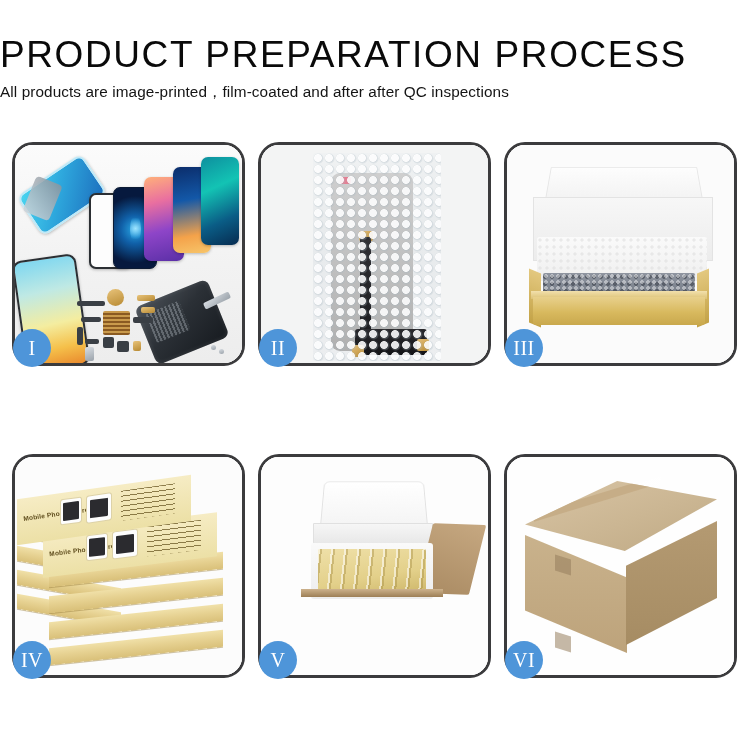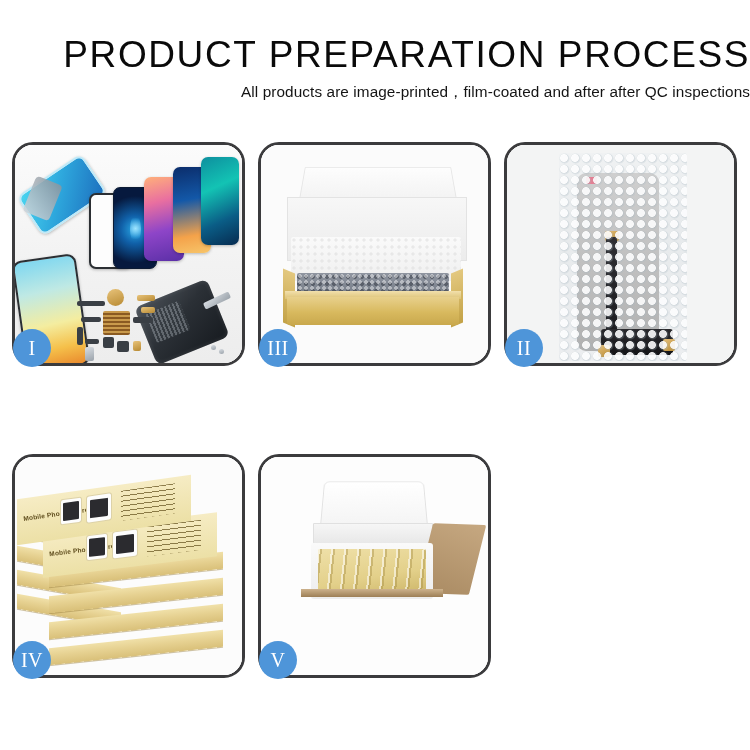--- a/index.html
+++ b/index.html
@@ -20,21 +20,21 @@
     height: 750px;
     background: #ffffff;
   }
 
   
   .header {
     position: absolute;
     left: 0;
     top: 34px;
     width: 750px;
-    text-align: right;
+    text-align: left;
   }
   .title {
     font-family: "Liberation Sans", sans-serif;
     font-size: 37px;
     font-weight: 400;
     letter-spacing: 1.6px;
     color: #0a0a0a;
     line-height: 1.12;
     white-space: nowrap;
   }
@@ -495,57 +495,57 @@
           <div class="part silver round" style="left:204px;top:204px;width:5px;height:5px;"></div>
           <div class="part silver" style="left:188px;top:152px;width:28px;height:7px;transform:rotate(-25deg);"></div>
         </div>
       </div>
       <div class="badge">I</div>
     </div>
 
     <div class="panel">
       <div class="panel-inner">
         <div class="scene">
-          <div class="p3-bg"></div>
-          <div class="p3-lid"></div>
-          <div class="p3-lid-inner"></div>
-          <div class="p3-foamwhite"></div>
-          <div class="p3-boxleft"></div>
-          <div class="p3-boxright"></div>
-          <div class="p3-grayfoam"></div>
-          <div class="p3-rim"></div>
-          <div class="p3-boxfront"></div>
-        </div>
-      </div>
-      <div class="badge">III</div>
-    </div>
-
-    <div class="panel">
-      <div class="panel-inner">
-        <div class="scene">
           <div class="p2-bg"></div>
           <div class="p2-bag">
             <div class="p2-screen">
               <div class="p2-label"></div>
             </div>
             <div class="p2-conn" style="left:46px;top:78px;width:14px;height:10px;"></div>
             <div class="p2-white"></div>
             <div class="p2-flex"></div>
             <div class="p2-flex2"></div>
             <div class="p2-conn" style="left:39px;top:192px;width:12px;height:12px;"></div>
             <div class="p2-conn" style="left:104px;top:186px;width:12px;height:12px;"></div>
             <div class="bubbles"></div>
           </div>
         </div>
       </div>
       <div class="badge">II</div>
     </div>
 
     <div class="panel">
       <div class="panel-inner">
+        <div class="scene">
+          <div class="p3-bg"></div>
+          <div class="p3-lid"></div>
+          <div class="p3-lid-inner"></div>
+          <div class="p3-foamwhite"></div>
+          <div class="p3-boxleft"></div>
+          <div class="p3-boxright"></div>
+          <div class="p3-grayfoam"></div>
+          <div class="p3-rim"></div>
+          <div class="p3-boxfront"></div>
+        </div>
+      </div>
+      <div class="badge">III</div>
+    </div>
+
+    <div class="panel">
+      <div class="panel-inner">
         <div class="scene stack">
           <div class="p4-bg"></div>
 
           <div class="gbox" style="left:2px;top:74px;width:104px;height:15px;transform:skewY(10deg);"></div>
           <div class="gbox" style="left:2px;top:98px;width:104px;height:15px;transform:skewY(10deg);"></div>
           <div class="gbox" style="left:2px;top:122px;width:104px;height:15px;transform:skewY(10deg);"></div>
           <div class="gbox" style="left:2px;top:146px;width:104px;height:15px;transform:skewY(10deg);"></div>
 
           <div class="gbox" style="left:34px;top:104px;width:174px;height:17px;transform:skewY(-6deg);"></div>
           <div class="gbox" style="left:34px;top:130px;width:174px;height:17px;transform:skewY(-6deg);"></div>
@@ -586,15 +586,30 @@
           <div class="p5-flapr"></div>
           <div class="p5-foam"></div>
           <div class="p5-slot"></div>
           <div class="p5-rim"></div>
           <div class="p5-body"></div>
         </div>
       </div>
       <div class="badge">V</div>
     </div>
 
+    <div class="panel">
+      <div class="panel-inner">
+        <div class="scene">
+          <div class="p6-bg"></div>
+          <div class="p6-shine"></div>
+          <div class="p6-top"></div>
+          <div class="p6-tape-top"></div>
+          <div class="p6-left"></div>
+          <div class="p6-right"></div>
+          <div class="p6-tab1"></div>
+          <div class="p6-tab2"></div>
+        </div>
+      </div>
+      <div class="badge">VI</div>
+    </div>
 
   </div>
 </div>
 
 </body></html>

